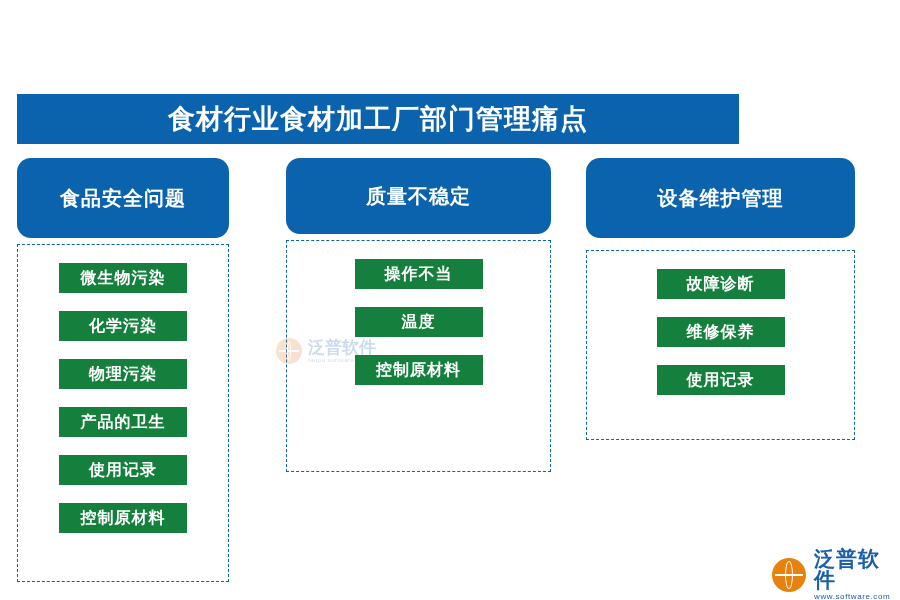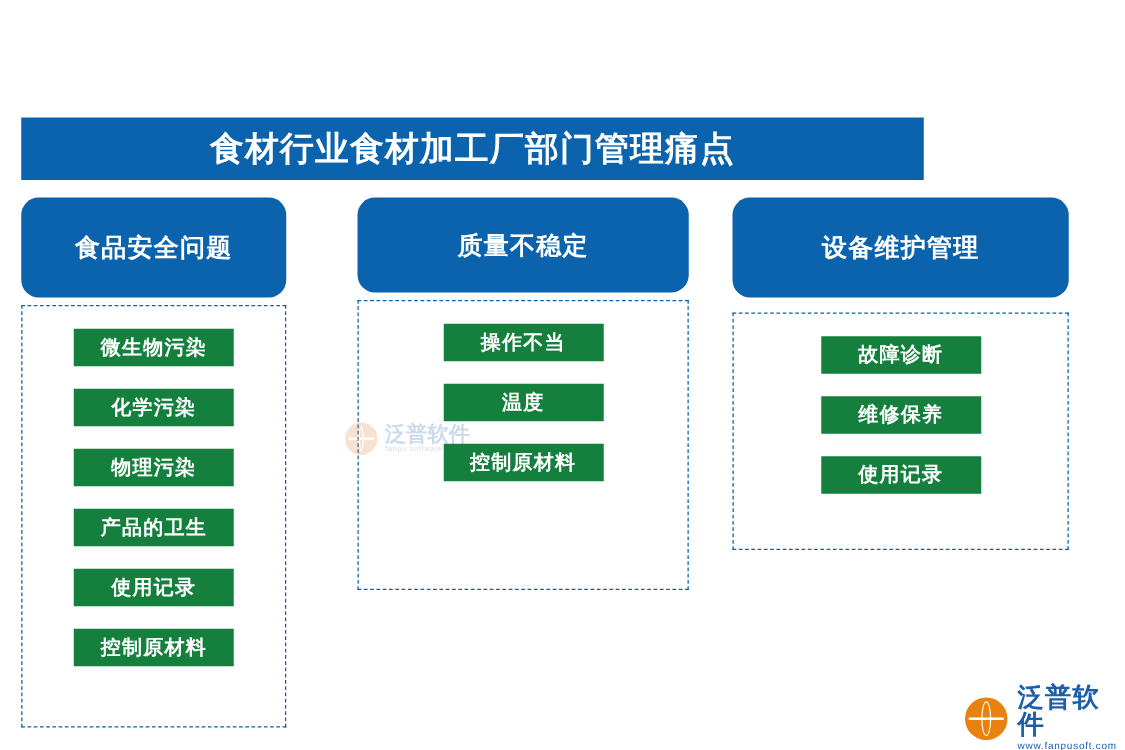--- a/index.html
+++ b/index.html
@@ -225,17 +225,17 @@
     <div>
       <div class="wm-text-main">泛普软件</div>
       <div class="wm-text-sub">fanpu software</div>
     </div>
   </div>
 
   <div class="watermark-br">
     <div class="br-globe"></div>
     <div class="br-texts">
       <div class="br-main">泛普软件</div>
-      <div class="br-sub">www.fanpusoft.com</div>
+      <div class="br-sub">www.software.com</div>
     </div>
   </div>
 
 </div>
 
 </body></html>

